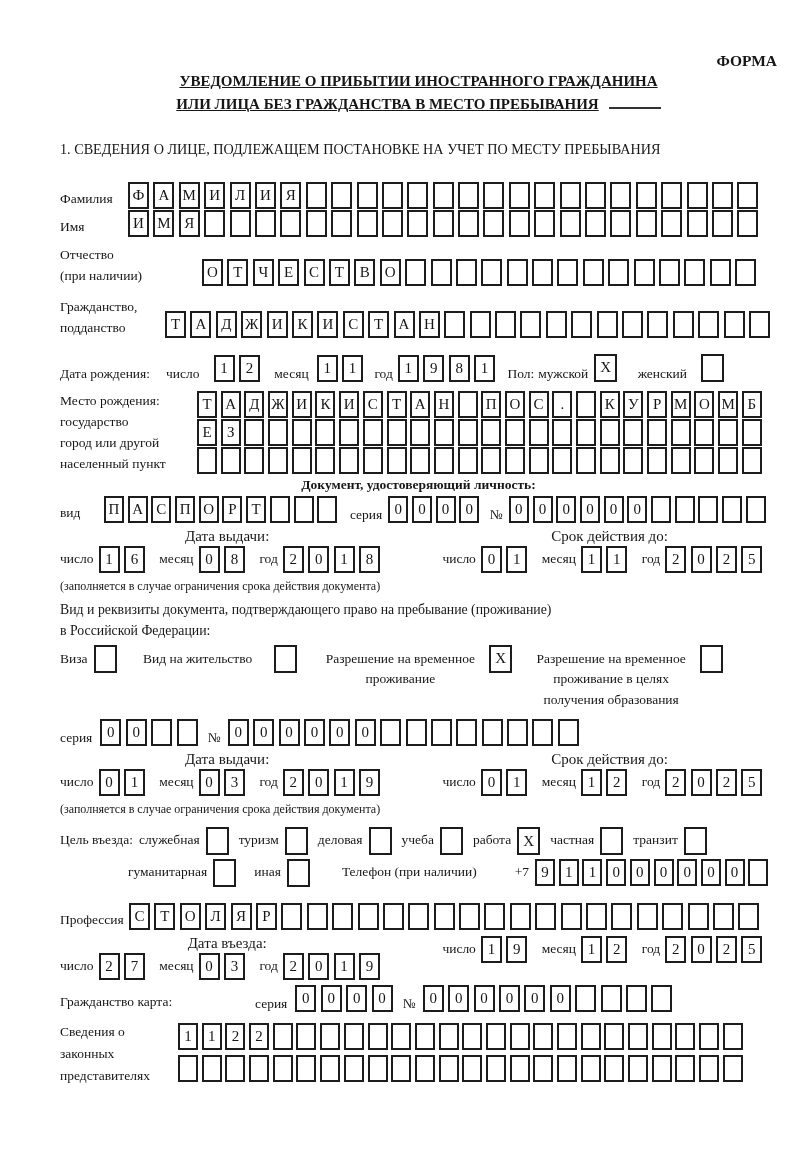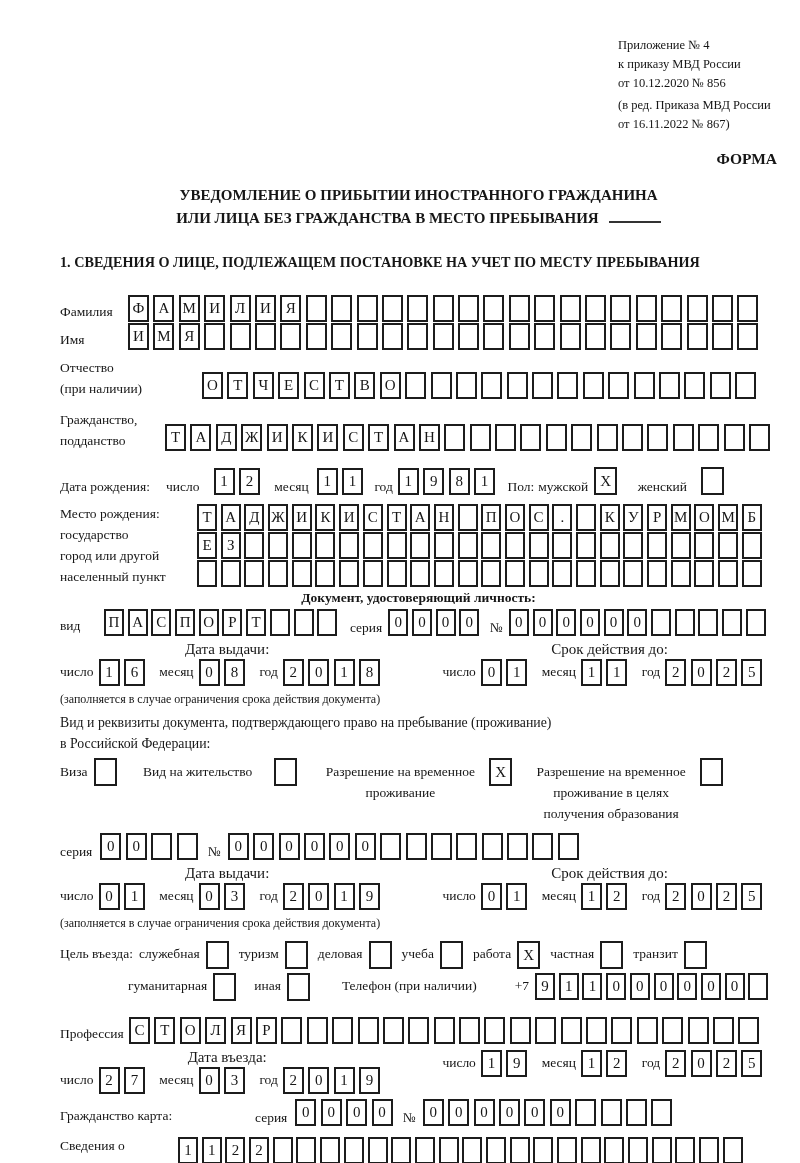--- a/index.html
+++ b/index.html
@@ -4,24 +4,24 @@
 <style>
   * { box-sizing: border-box; }
   html,body { margin:0; padding:0; background:#fff; }
   body { font-family:"Liberation Serif", serif; color:#161616; }
   .page { width:800px; height:1163px; padding:36px 23px 0 60px; overflow:hidden; background:#fff; position:relative; }
 
   .annex { margin-left:558px; font-size:12.5px; line-height:1.5; }
   .annex-note { margin-top:4px; }
   .forma { margin-top:16px; text-align:right; font-weight:bold; font-size:15.5px; }
 
-  .title { margin-top:16px; text-align:center; font-weight:bold; font-size:15px; line-height:1.55; }
+  .title { text-align:center; font-weight:bold; font-size:15px; line-height:1.55;text-decoration:underline; }
   .uline { display:inline-block; width:52px; border-bottom:2px solid #333; margin-left:10px; }
 
-  .sect { margin-top:24px; font-weight:bold; font-size:14.2px; white-space:nowrap; }
+  .sect { margin-top:24px; font-weight:normal; font-size:14.2px; white-space:nowrap; }
 
   .frow { display:flex; align-items:flex-end; flex-wrap:nowrap; }
   .flabel { font-size:13.5px; line-height:21px; flex:none; padding-top:4px; }
   .cells { display:flex; flex:none; }
   .c { width:21px; height:27px; border:2px solid #1c1c1c; margin-right:4.4px;
        display:flex; align-items:center; justify-content:center; font-size:15px; flex:none; }
   .tight .c, .c.t { width:20px; margin-right:3.7px; }
   .cb { width:23px; height:28px; flex:none; }
 
   .dl { font-size:13.5px; padding-top:5px; flex:none; }
@@ -45,29 +45,20 @@
   .purpose { display:flex; font-size:13.5px; margin-top:10px; }
   .purpose .dl { padding-top:5px; }
   .p-item { display:flex; flex:none; }
   .p-item .cb { margin-left:6px; margin-right:10px; }
 </style>
 </head>
 <body>
 
 <div class="page">
 
-  <div class="annex">
-    <div>Приложение № 4</div>
-    <div>к приказу МВД России</div>
-    <div>от 10.12.2020 № 856</div>
-    <div class="annex-note">
-      <div>(в ред. Приказа МВД России</div>
-      <div>от 16.11.2022 № 867)</div>
-    </div>
-  </div>
 
   <div class="forma">ФОРМА</div>
 
   <div class="title">
     <div>УВЕДОМЛЕНИЕ О ПРИБЫТИИ ИНОСТРАННОГО ГРАЖДАНИНА</div>
     <div>
       <span>ИЛИ ЛИЦА БЕЗ ГРАЖДАНСТВА В МЕСТО ПРЕБЫВАНИЯ</span><span class="uline"></span>
     </div>
   </div>
 

